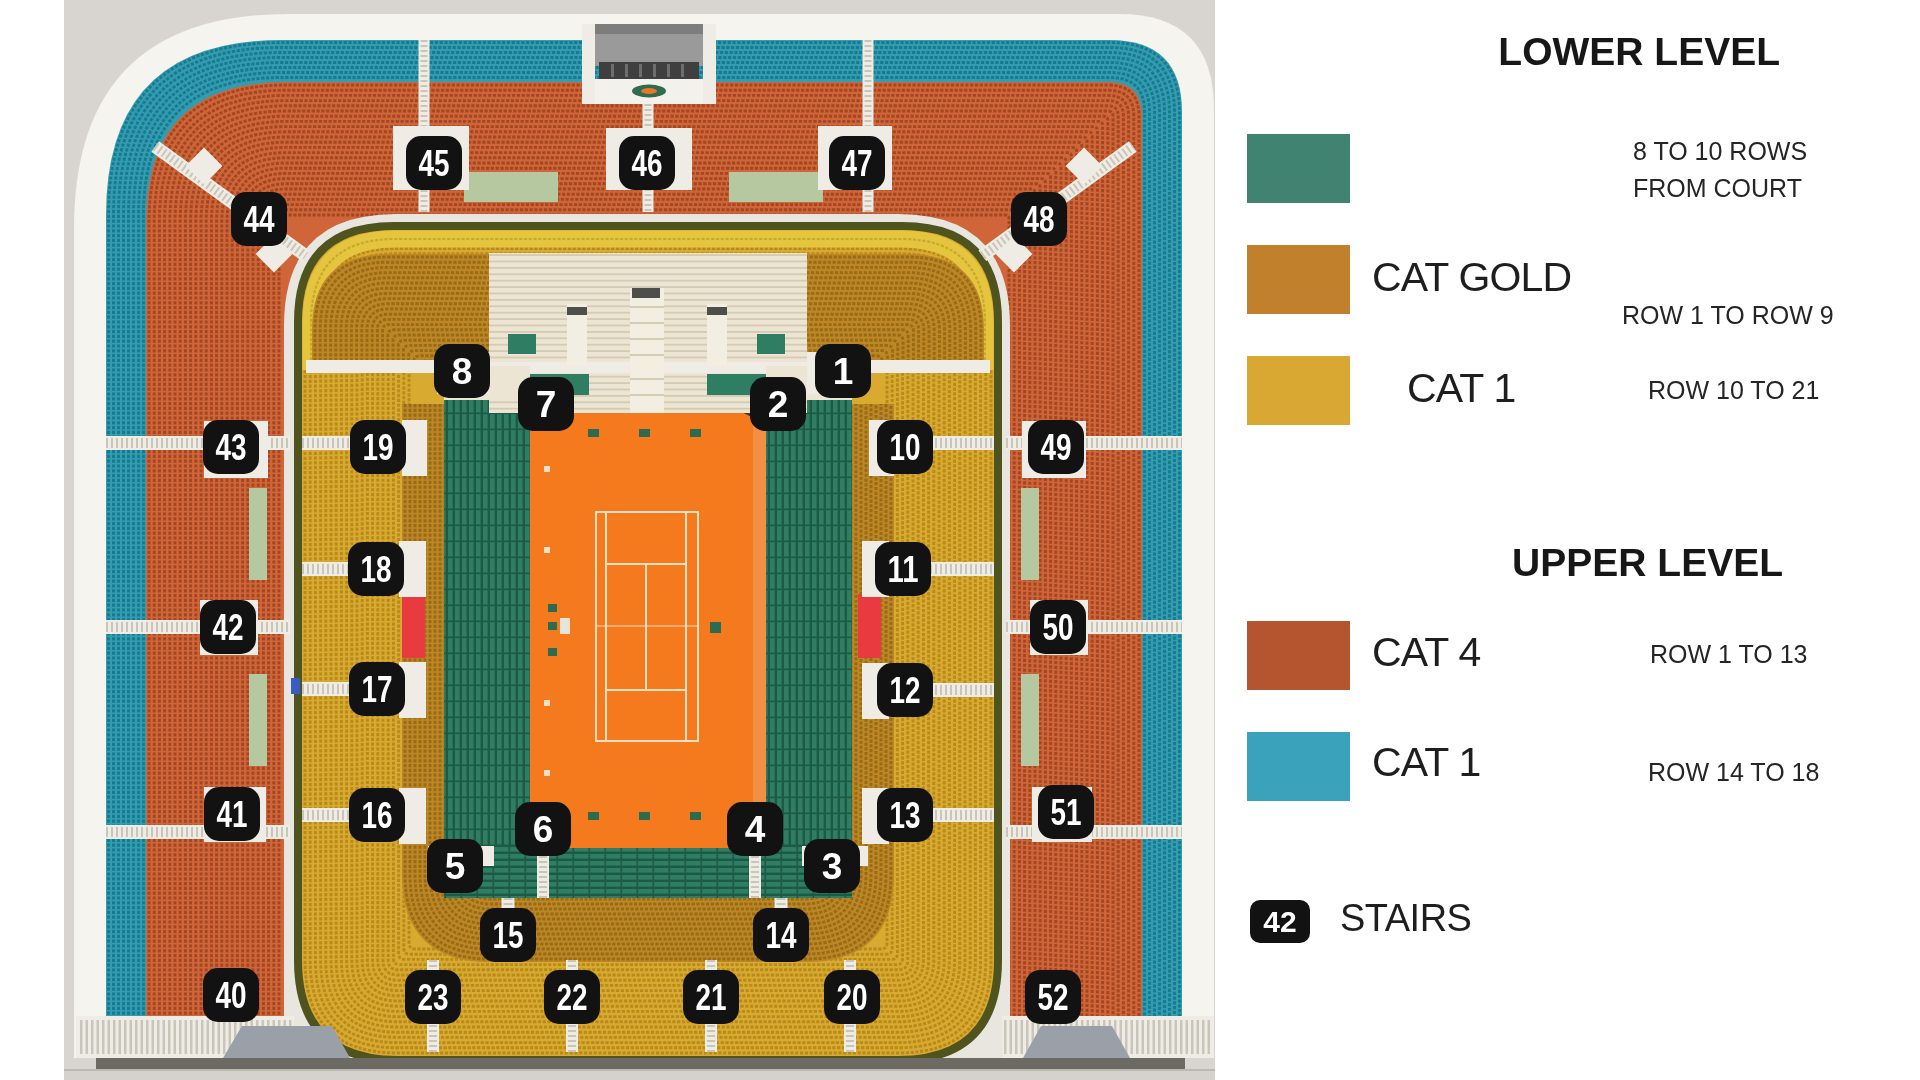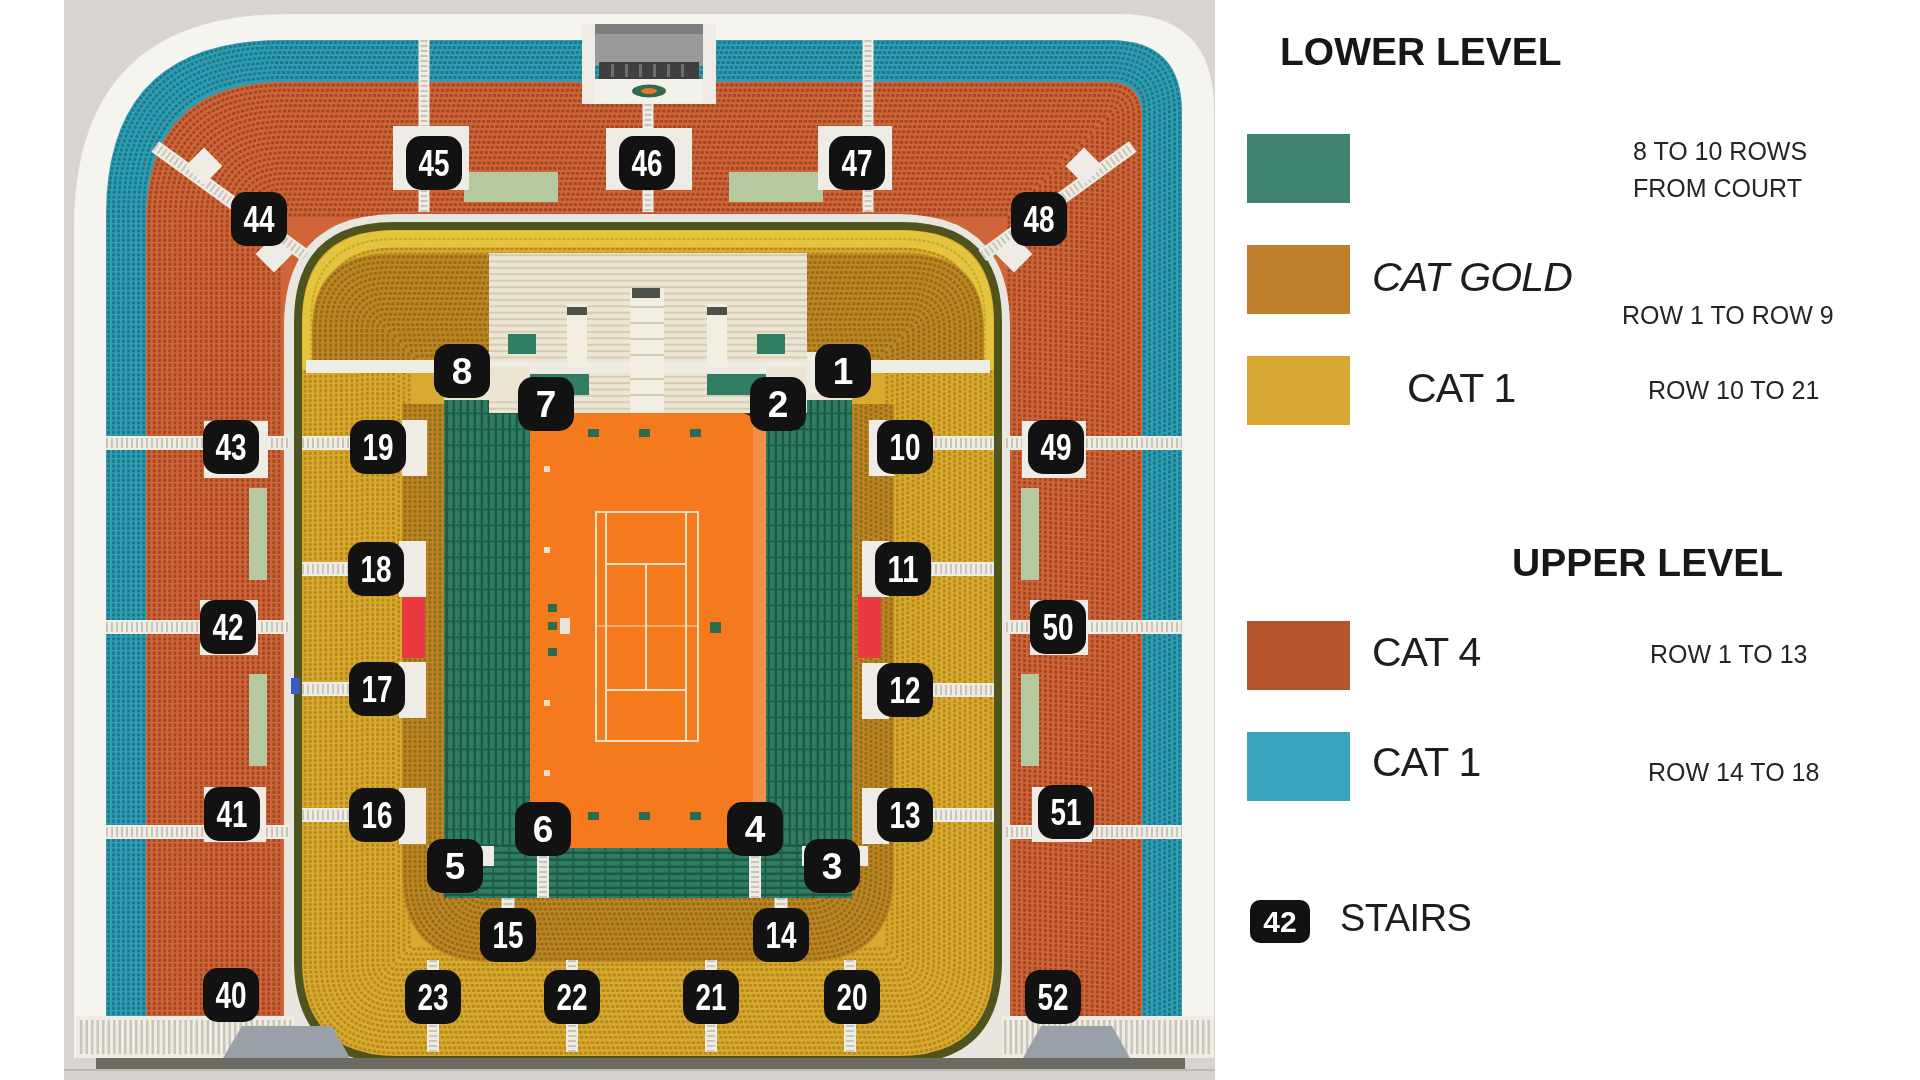--- a/index.html
+++ b/index.html
@@ -490,25 +490,25 @@
       <text x="711" y="1010" font-family="Liberation Sans, sans-serif" font-size="37" font-weight="bold" fill="#ffffff" text-anchor="middle" textLength="31" lengthAdjust="spacingAndGlyphs">21</text>
 
 <rect x="824" y="970" width="56" height="54" rx="15" fill="#121212"></rect>
       <text x="852" y="1010" font-family="Liberation Sans, sans-serif" font-size="37" font-weight="bold" fill="#ffffff" text-anchor="middle" textLength="31" lengthAdjust="spacingAndGlyphs">20</text>
 
 <rect x="1025" y="970" width="56" height="54" rx="15" fill="#121212"></rect>
       <text x="1053" y="1010" font-family="Liberation Sans, sans-serif" font-size="37" font-weight="bold" fill="#ffffff" text-anchor="middle" textLength="31" lengthAdjust="spacingAndGlyphs">52</text>
     </svg>
 
 <div style="position:absolute;left:1215px;top:0;width:705px;height:1080px;background:#ffffff;"></div>
-<div style="position:absolute;left:1280px;top:30px;width:500px;text-align:left;font-size:39px;font-weight:bold;color:#171717;letter-spacing:0px;">LOWER LEVEL</div>
+<div style="position:absolute;left:1280px;top:30px;width:500px;text-align:right;font-size:39px;font-weight:bold;color:#171717;letter-spacing:0px;">LOWER LEVEL</div>
     <div style="position:absolute;left:1247px;top:134px;width:103px;height:69px;background:#3f8370;"></div>
     <div style="position:absolute;left:1633px;top:133px;font-size:25px;color:#252525;line-height:37px;">8 TO 10 ROWS<br>FROM COURT</div>
     <div style="position:absolute;left:1247px;top:245px;width:103px;height:69px;background:#c1802b;"></div>
-    <div style="position:absolute;left:1372px;top:254px;font-size:41px;color:#1e1e1e;letter-spacing:-0.8px;font-style:italic;">CAT GOLD</div>
+    <div style="position:absolute;left:1372px;top:254px;font-size:41px;color:#1e1e1e;letter-spacing:-0.8px;">CAT GOLD</div>
     <div style="position:absolute;left:1622px;top:261px;font-size:25px;color:#252525;line-height:37px;margin-top:36px;">ROW 1 TO ROW 9</div>
     <div style="position:absolute;left:1247px;top:356px;width:103px;height:69px;background:#d9a833;"></div>
     <div style="position:absolute;left:1372px;top:365px;font-size:41px;color:#1e1e1e;letter-spacing:-0.8px;margin-left:35px;">CAT 1</div>
     <div style="position:absolute;left:1648px;top:372px;font-size:25px;color:#252525;line-height:37px;">ROW 10 TO 21</div>
     <div style="position:absolute;left:1283px;top:541px;width:500px;text-align:right;font-size:39px;font-weight:bold;color:#171717;letter-spacing:0px;">UPPER LEVEL</div>
     <div style="position:absolute;left:1247px;top:621px;width:103px;height:69px;background:#b4552f;"></div>
     <div style="position:absolute;left:1372px;top:629px;font-size:41px;color:#1e1e1e;letter-spacing:-0.8px;">CAT 4</div>
     <div style="position:absolute;left:1650px;top:636px;font-size:25px;color:#252525;line-height:37px;">ROW 1 TO 13</div>
     <div style="position:absolute;left:1247px;top:732px;width:103px;height:69px;background:#3aa3bb;"></div>
     <div style="position:absolute;left:1372px;top:739px;font-size:41px;color:#1e1e1e;letter-spacing:-0.8px;">CAT 1</div>

